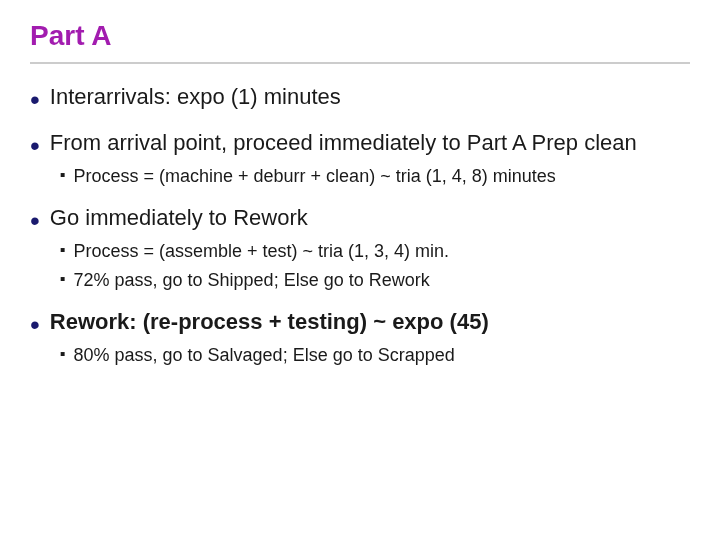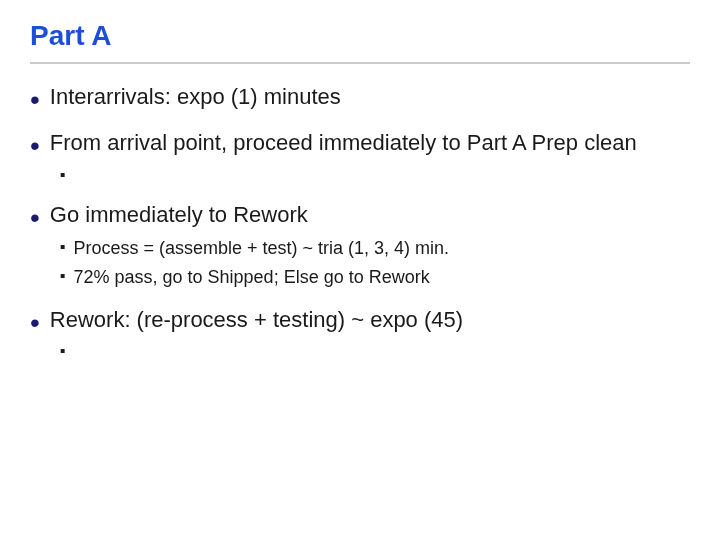--- a/index.html
+++ b/index.html
@@ -13,21 +13,21 @@
       font-family: Arial, Helvetica, sans-serif;
       width: 720px;
       height: 540px;
       overflow: hidden;
       padding: 20px 30px;
     }
 
     .title {
       font-size: 28px;
       font-weight: bold;
-      color: #1d4ed8;
+      color: #a21caf;
       margin-bottom: 10px;
     }
 
     .divider {
       border: none;
       border-top: 2px solid #cccccc;
       margin-bottom: 18px;
     }
 
     .bullet-section {
@@ -79,21 +79,21 @@
       line-height: 1.4;
     }
 
     .rework-text {
       font-size: 22px;
       color: #1a1a1a;
       line-height: 1.35;
     }
 
     .rework-bold {
-      font-weight: normal;
+      font-weight: bold;
     }
   </style>
 </head>
 <body>
 
 <h1 class="title">Part A</h1>
 <hr class="divider">
 
 <div class="bullet-section">
   <span class="bullet-dot">•</span>
@@ -102,20 +102,21 @@
   </div>
 </div>
 
 <div class="bullet-section">
   <span class="bullet-dot">•</span>
   <div>
     <span class="bullet-text large">From arrival point, proceed immediately to Part A Prep clean</span>
     <div class="sub-bullets">
       <div class="sub-bullet">
         <span class="sub-bullet-marker">▪</span>
+        <span class="sub-bullet-text">Process = (machine + deburr + clean) ~ tria (1, 4, 8) minutes</span>
       </div>
     </div>
   </div>
 </div>
 
 <div class="bullet-section" style="margin-bottom: 10px;">
   <span class="bullet-dot">•</span>
   <div>
     <span class="bullet-text large">Go immediately to Rework</span>
     <div class="sub-bullets">
@@ -131,16 +132,17 @@
   </div>
 </div>
 
 <div class="bullet-section">
   <span class="bullet-dot">•</span>
   <div>
     <span class="rework-text rework-bold">Rework: (re-process + testing) ~ expo (45)</span>
     <div class="sub-bullets">
       <div class="sub-bullet">
         <span class="sub-bullet-marker">▪</span>
+        <span class="sub-bullet-text">80% pass, go to Salvaged; Else go to Scrapped</span>
       </div>
     </div>
   </div>
 </div>
 
 </body></html>

